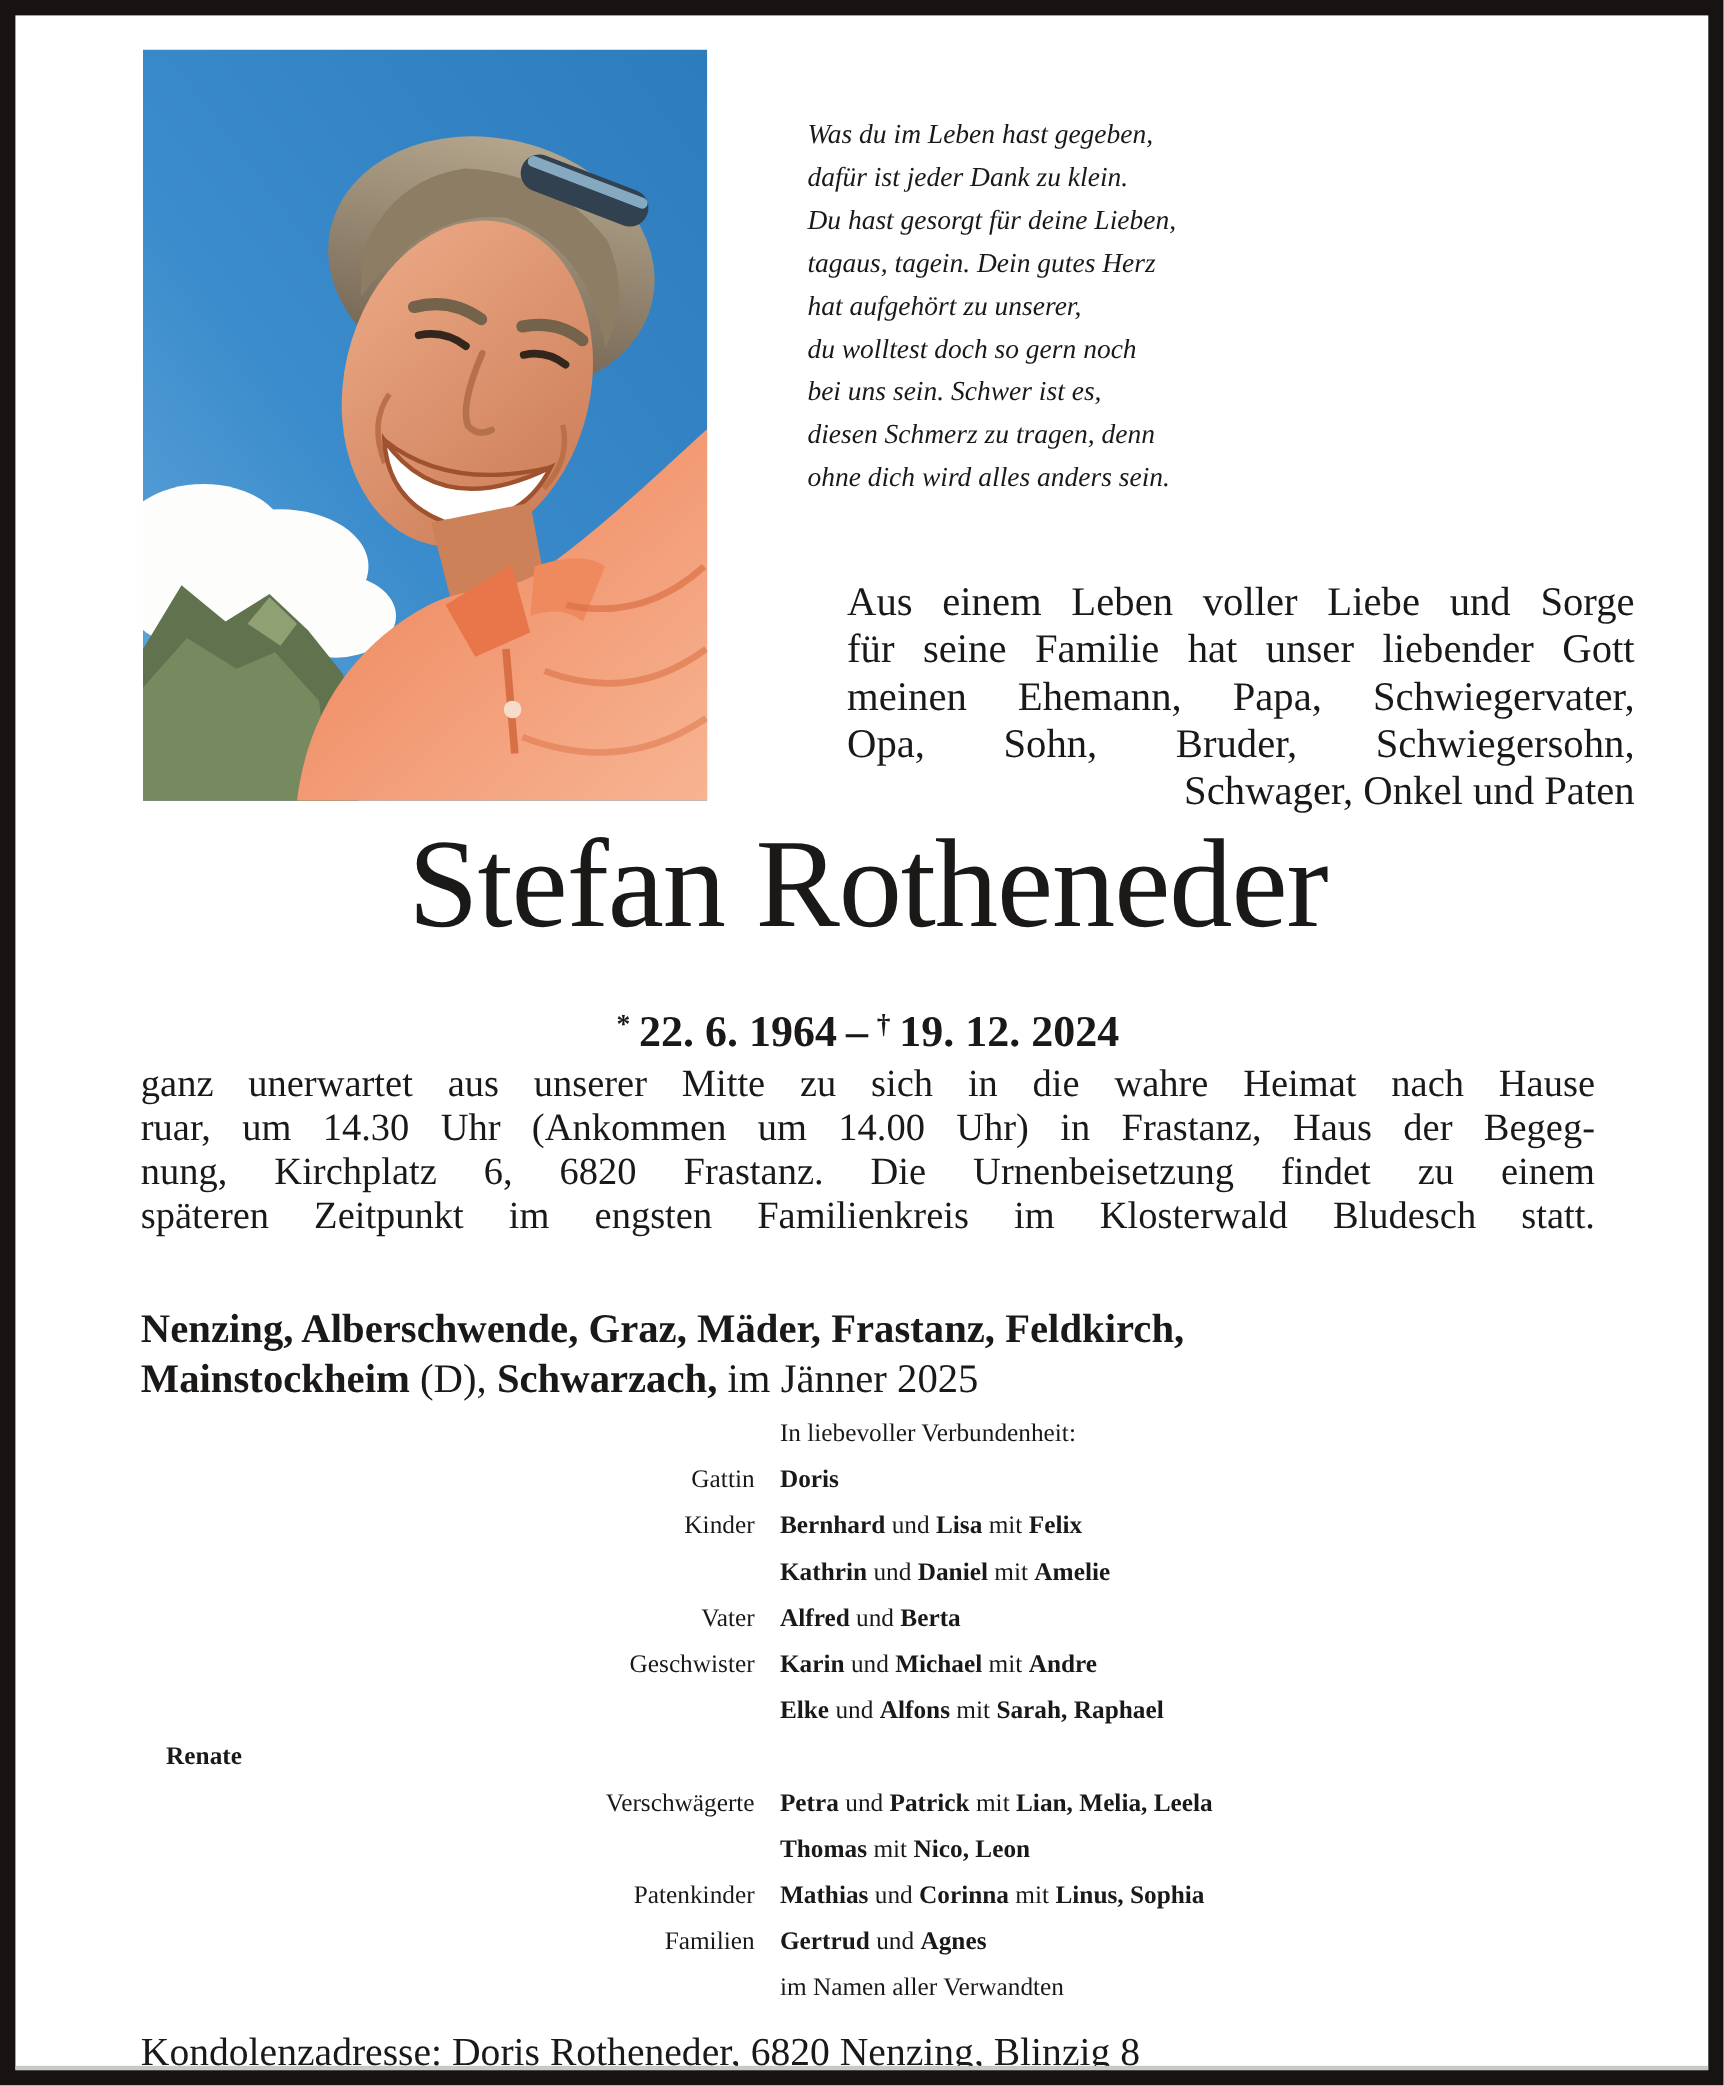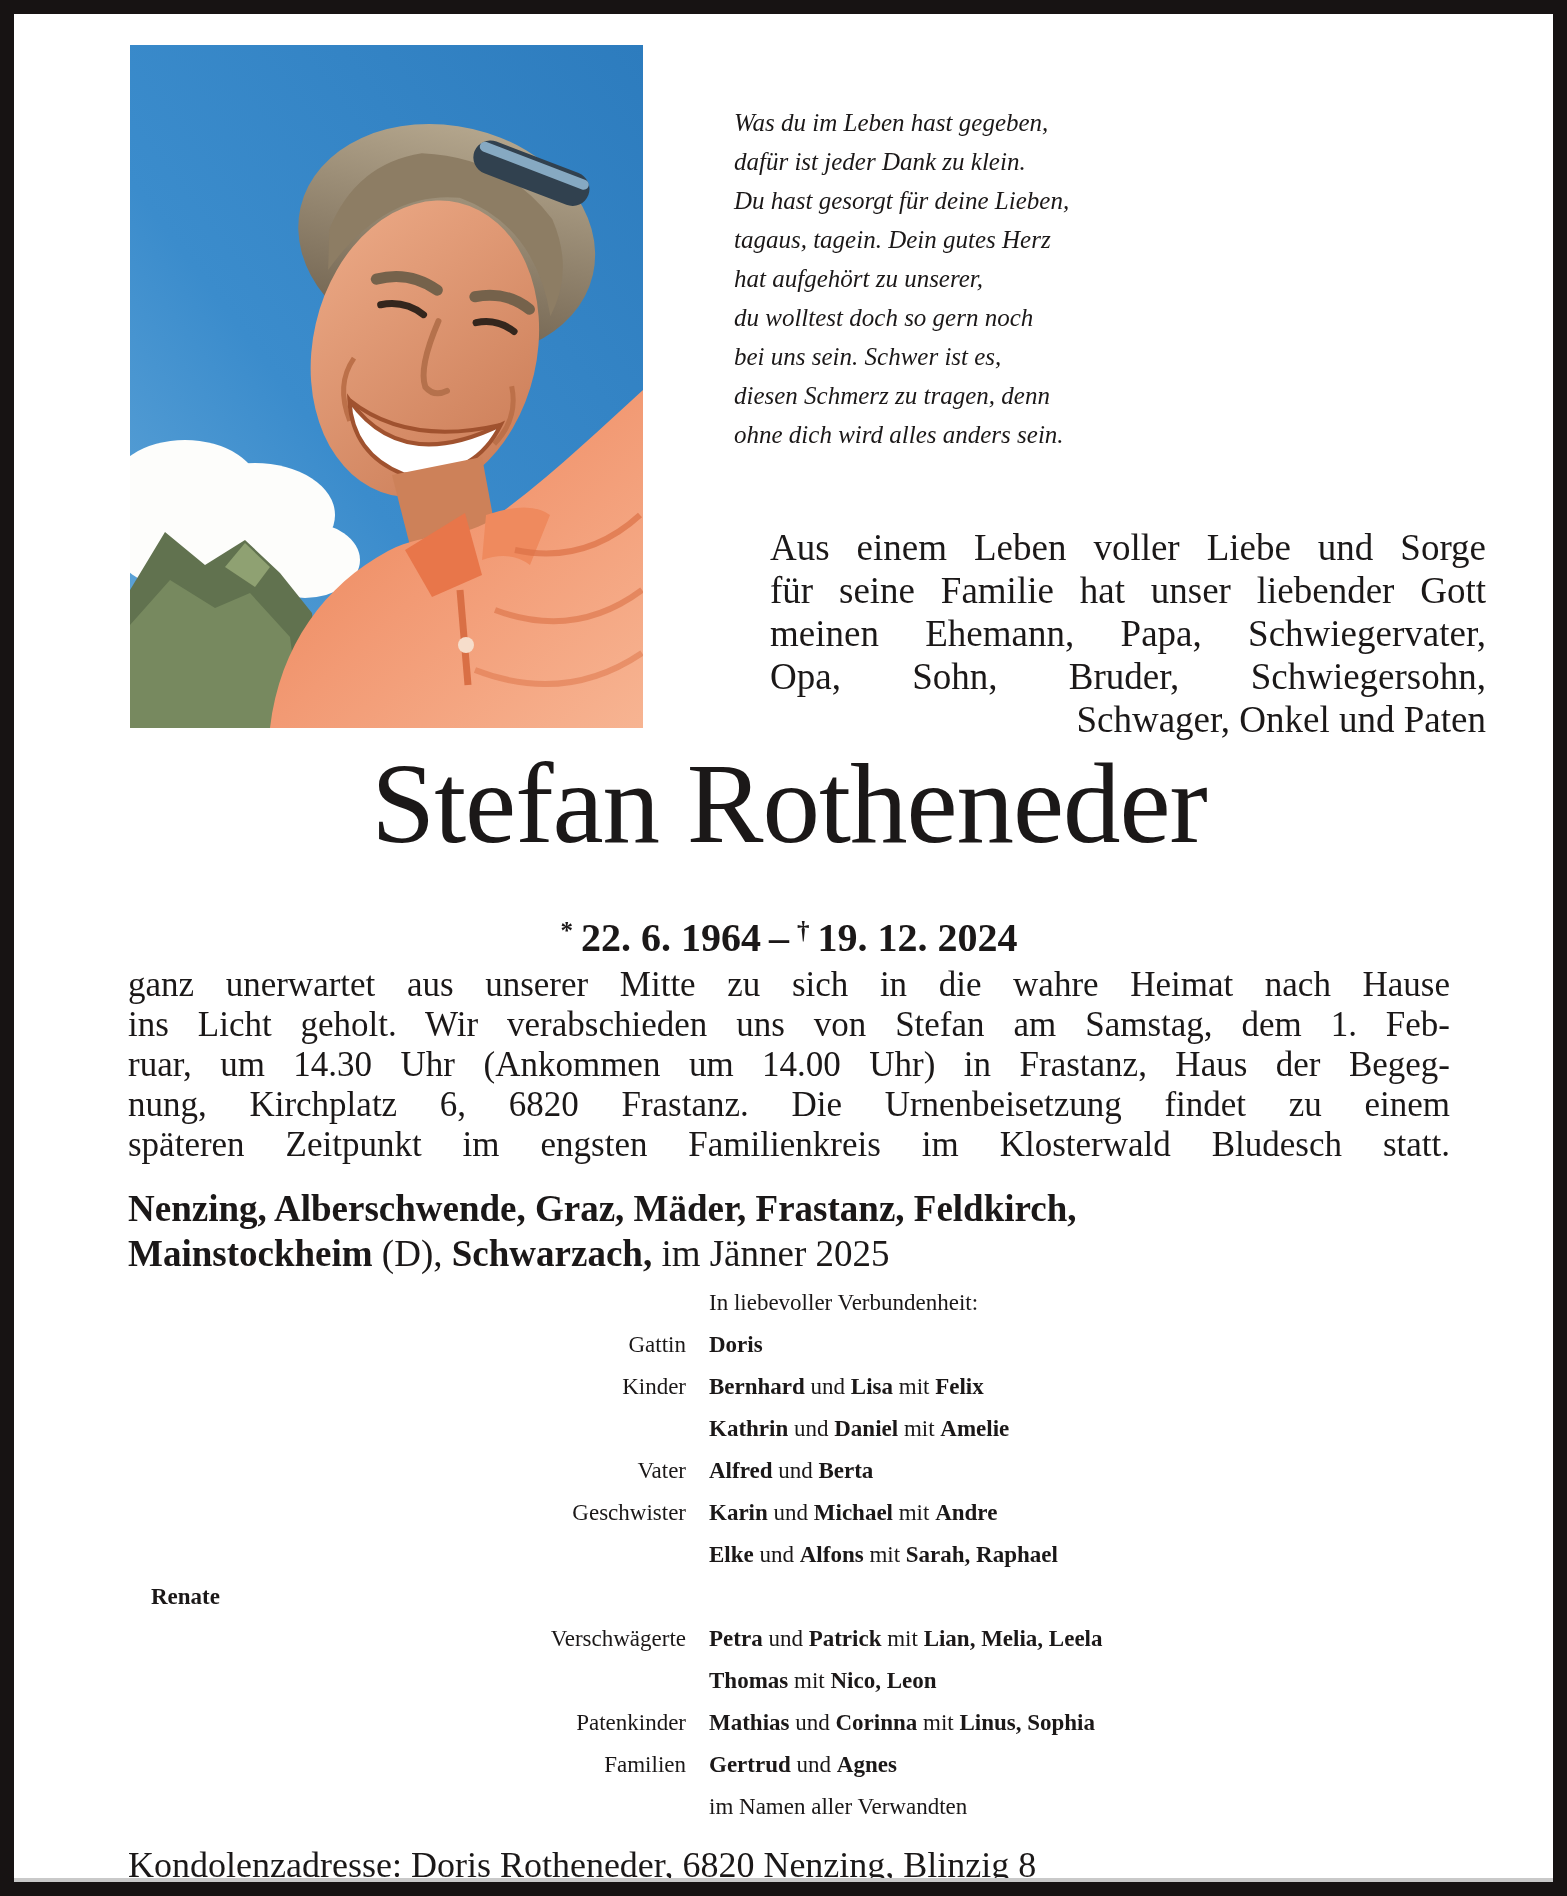--- a/index.html
+++ b/index.html
@@ -144,21 +144,20 @@
     </div>
 
   <h1 class="abs headline">Stefan Rotheneder</h1>
 
   <div class="abs dates">
     <span class="sup gap">*</span><span>22. 6. 1964</span><span class="sep">–</span><span class="sup gap">†</span><span>19. 12. 2024</span>
   </div>
 
   <div class="abs announcement" id="announcement">
       <div class="jline">ganz unerwartet aus unserer Mitte zu sich in die wahre Heimat nach Hause</div>
-      <div class="jline">ins Licht geholt. Wir verabschieden uns von Stefan am Samstag, dem 1. Feb-</div>
       <div class="jline">ruar, um 14.30 Uhr (Ankommen um 14.00 Uhr) in Frastanz, Haus der Begeg-</div>
       <div class="jline">nung, Kirchplatz 6, 6820 Frastanz. Die Urnenbeisetzung findet zu einem</div>
       <div class="jline">späteren Zeitpunkt im engsten Familienkreis im Klosterwald Bludesch statt.</div>
     </div>
 
   <div class="abs places" id="places">
       <div class="places-line"><span class="b">Nenzing, Alberschwende, Graz, Mäder, Frastanz, Feldkirch,</span></div>
       <div class="places-line"><span class="b">Mainstockheim</span><span class=""> (D), </span><span class="b">Schwarzach,</span><span class=""> im Jänner 2025</span></div>
     </div>
 

